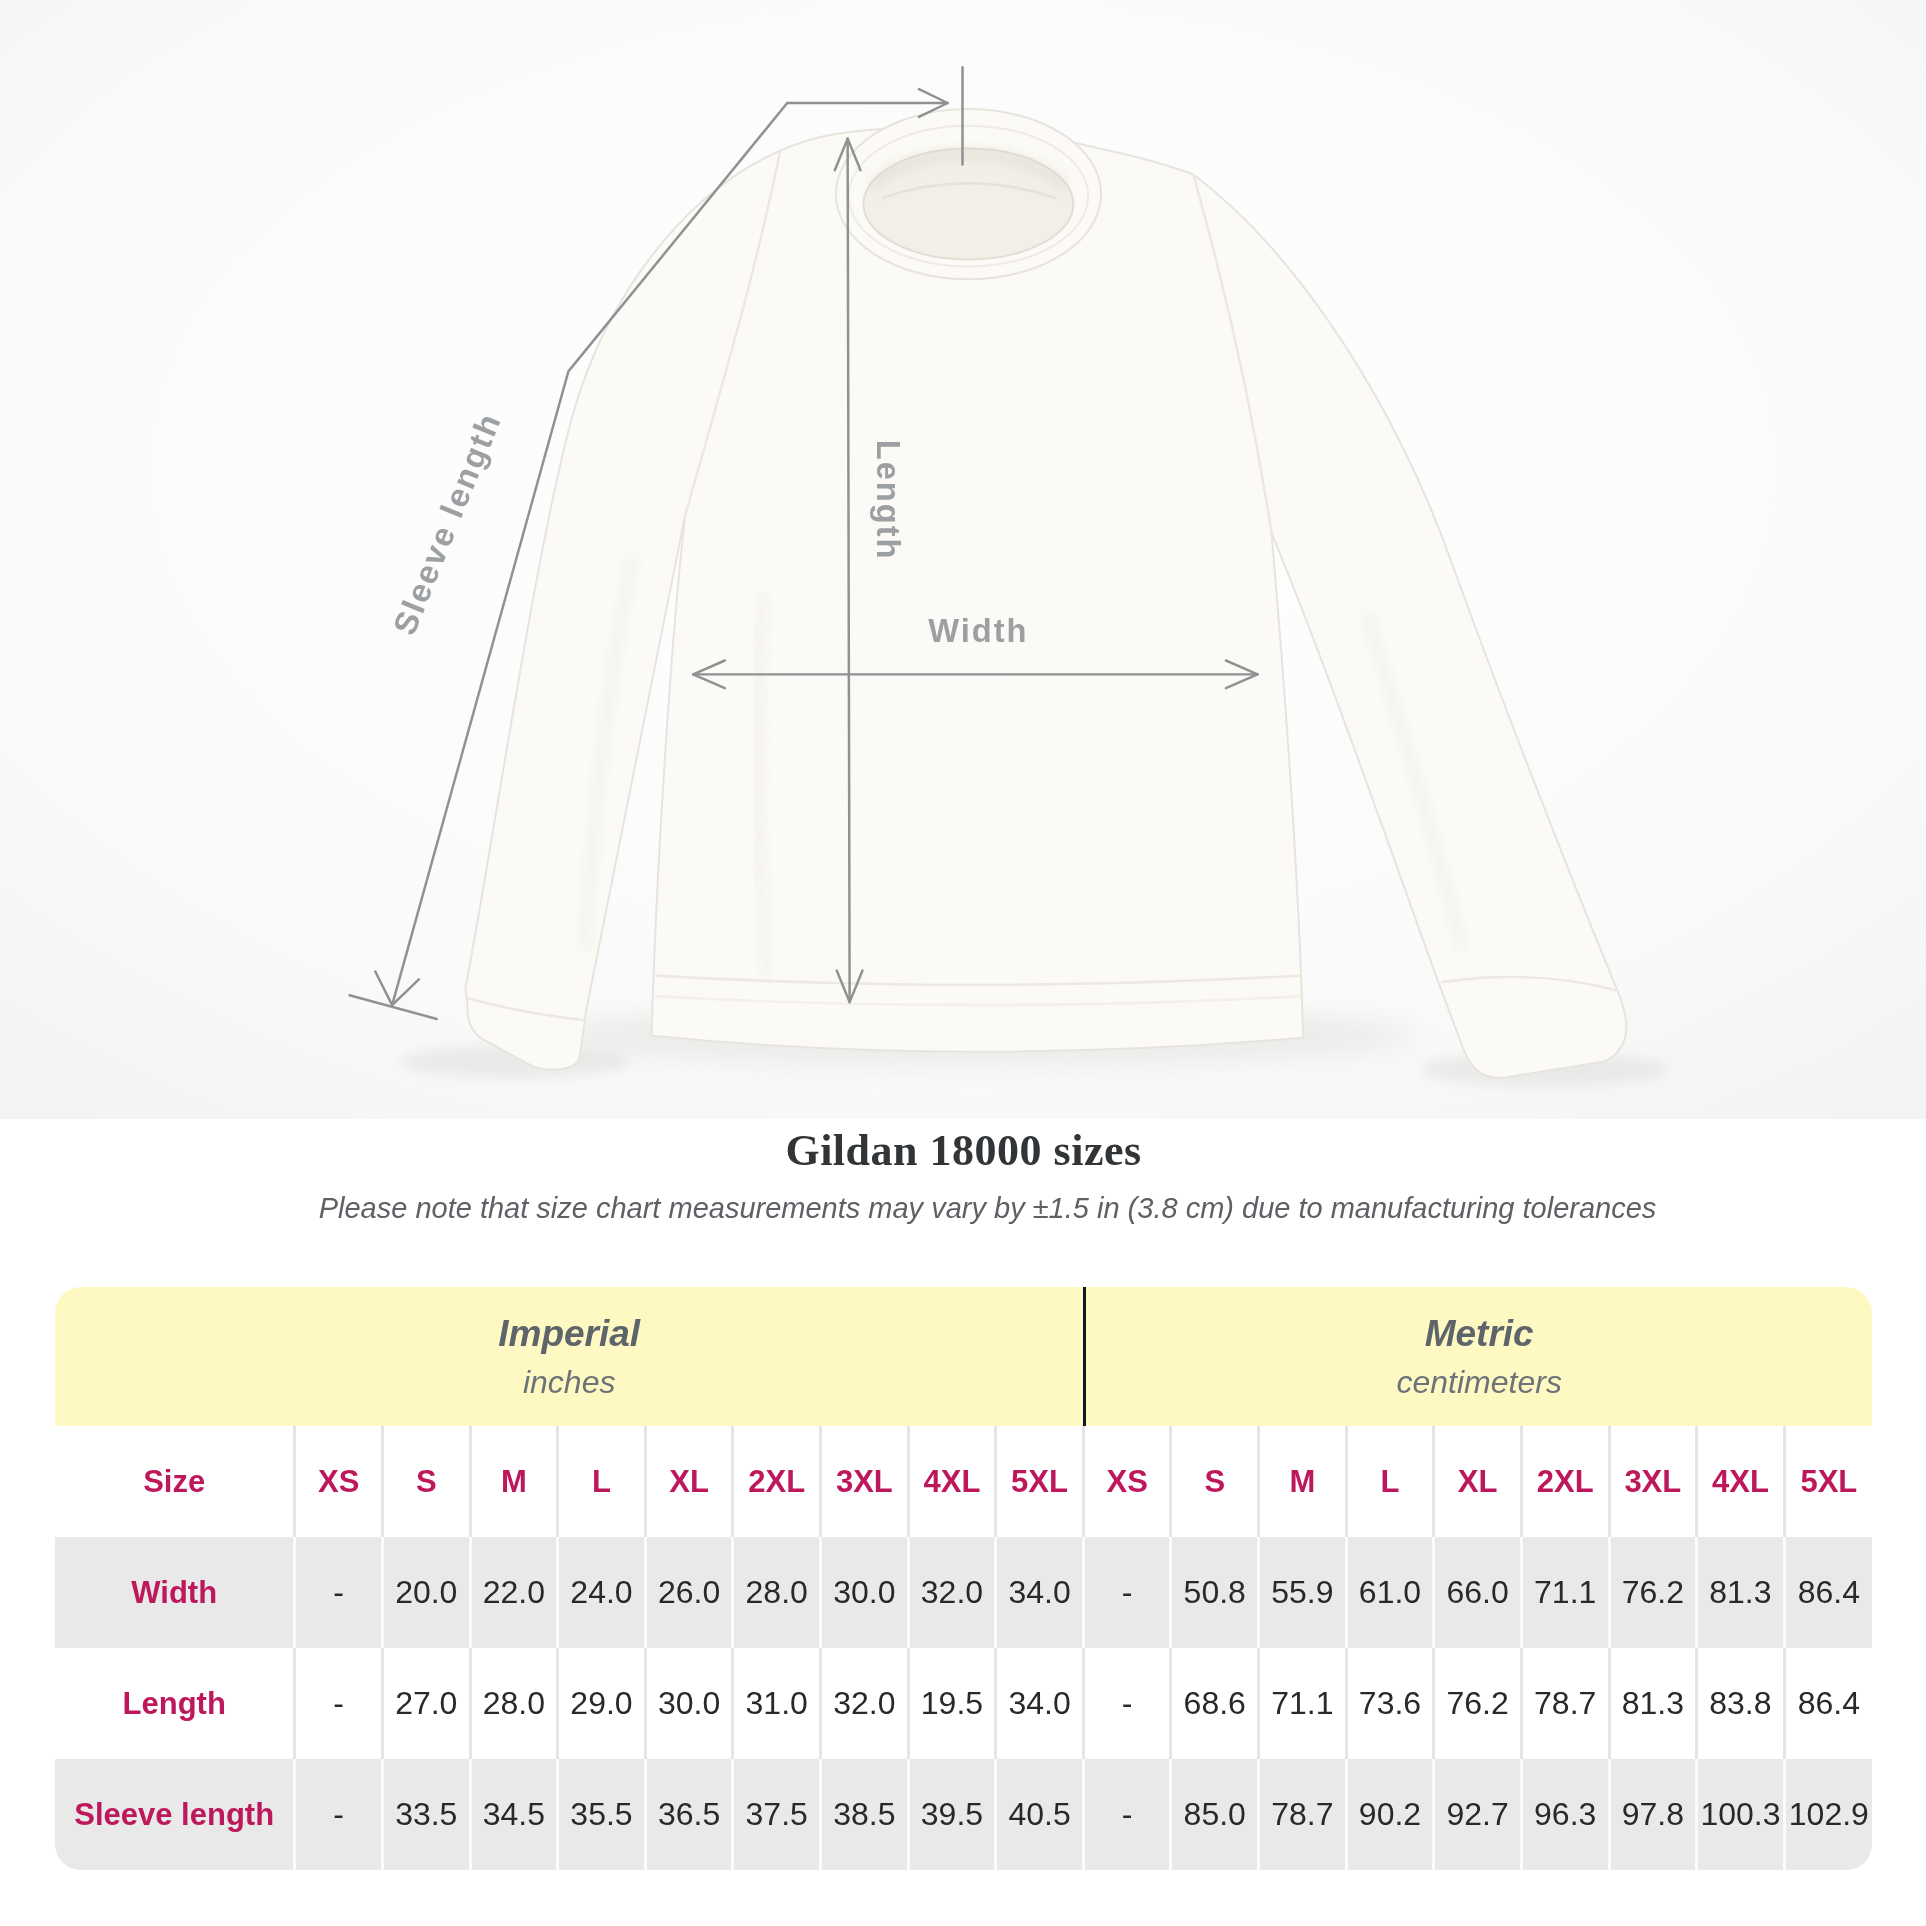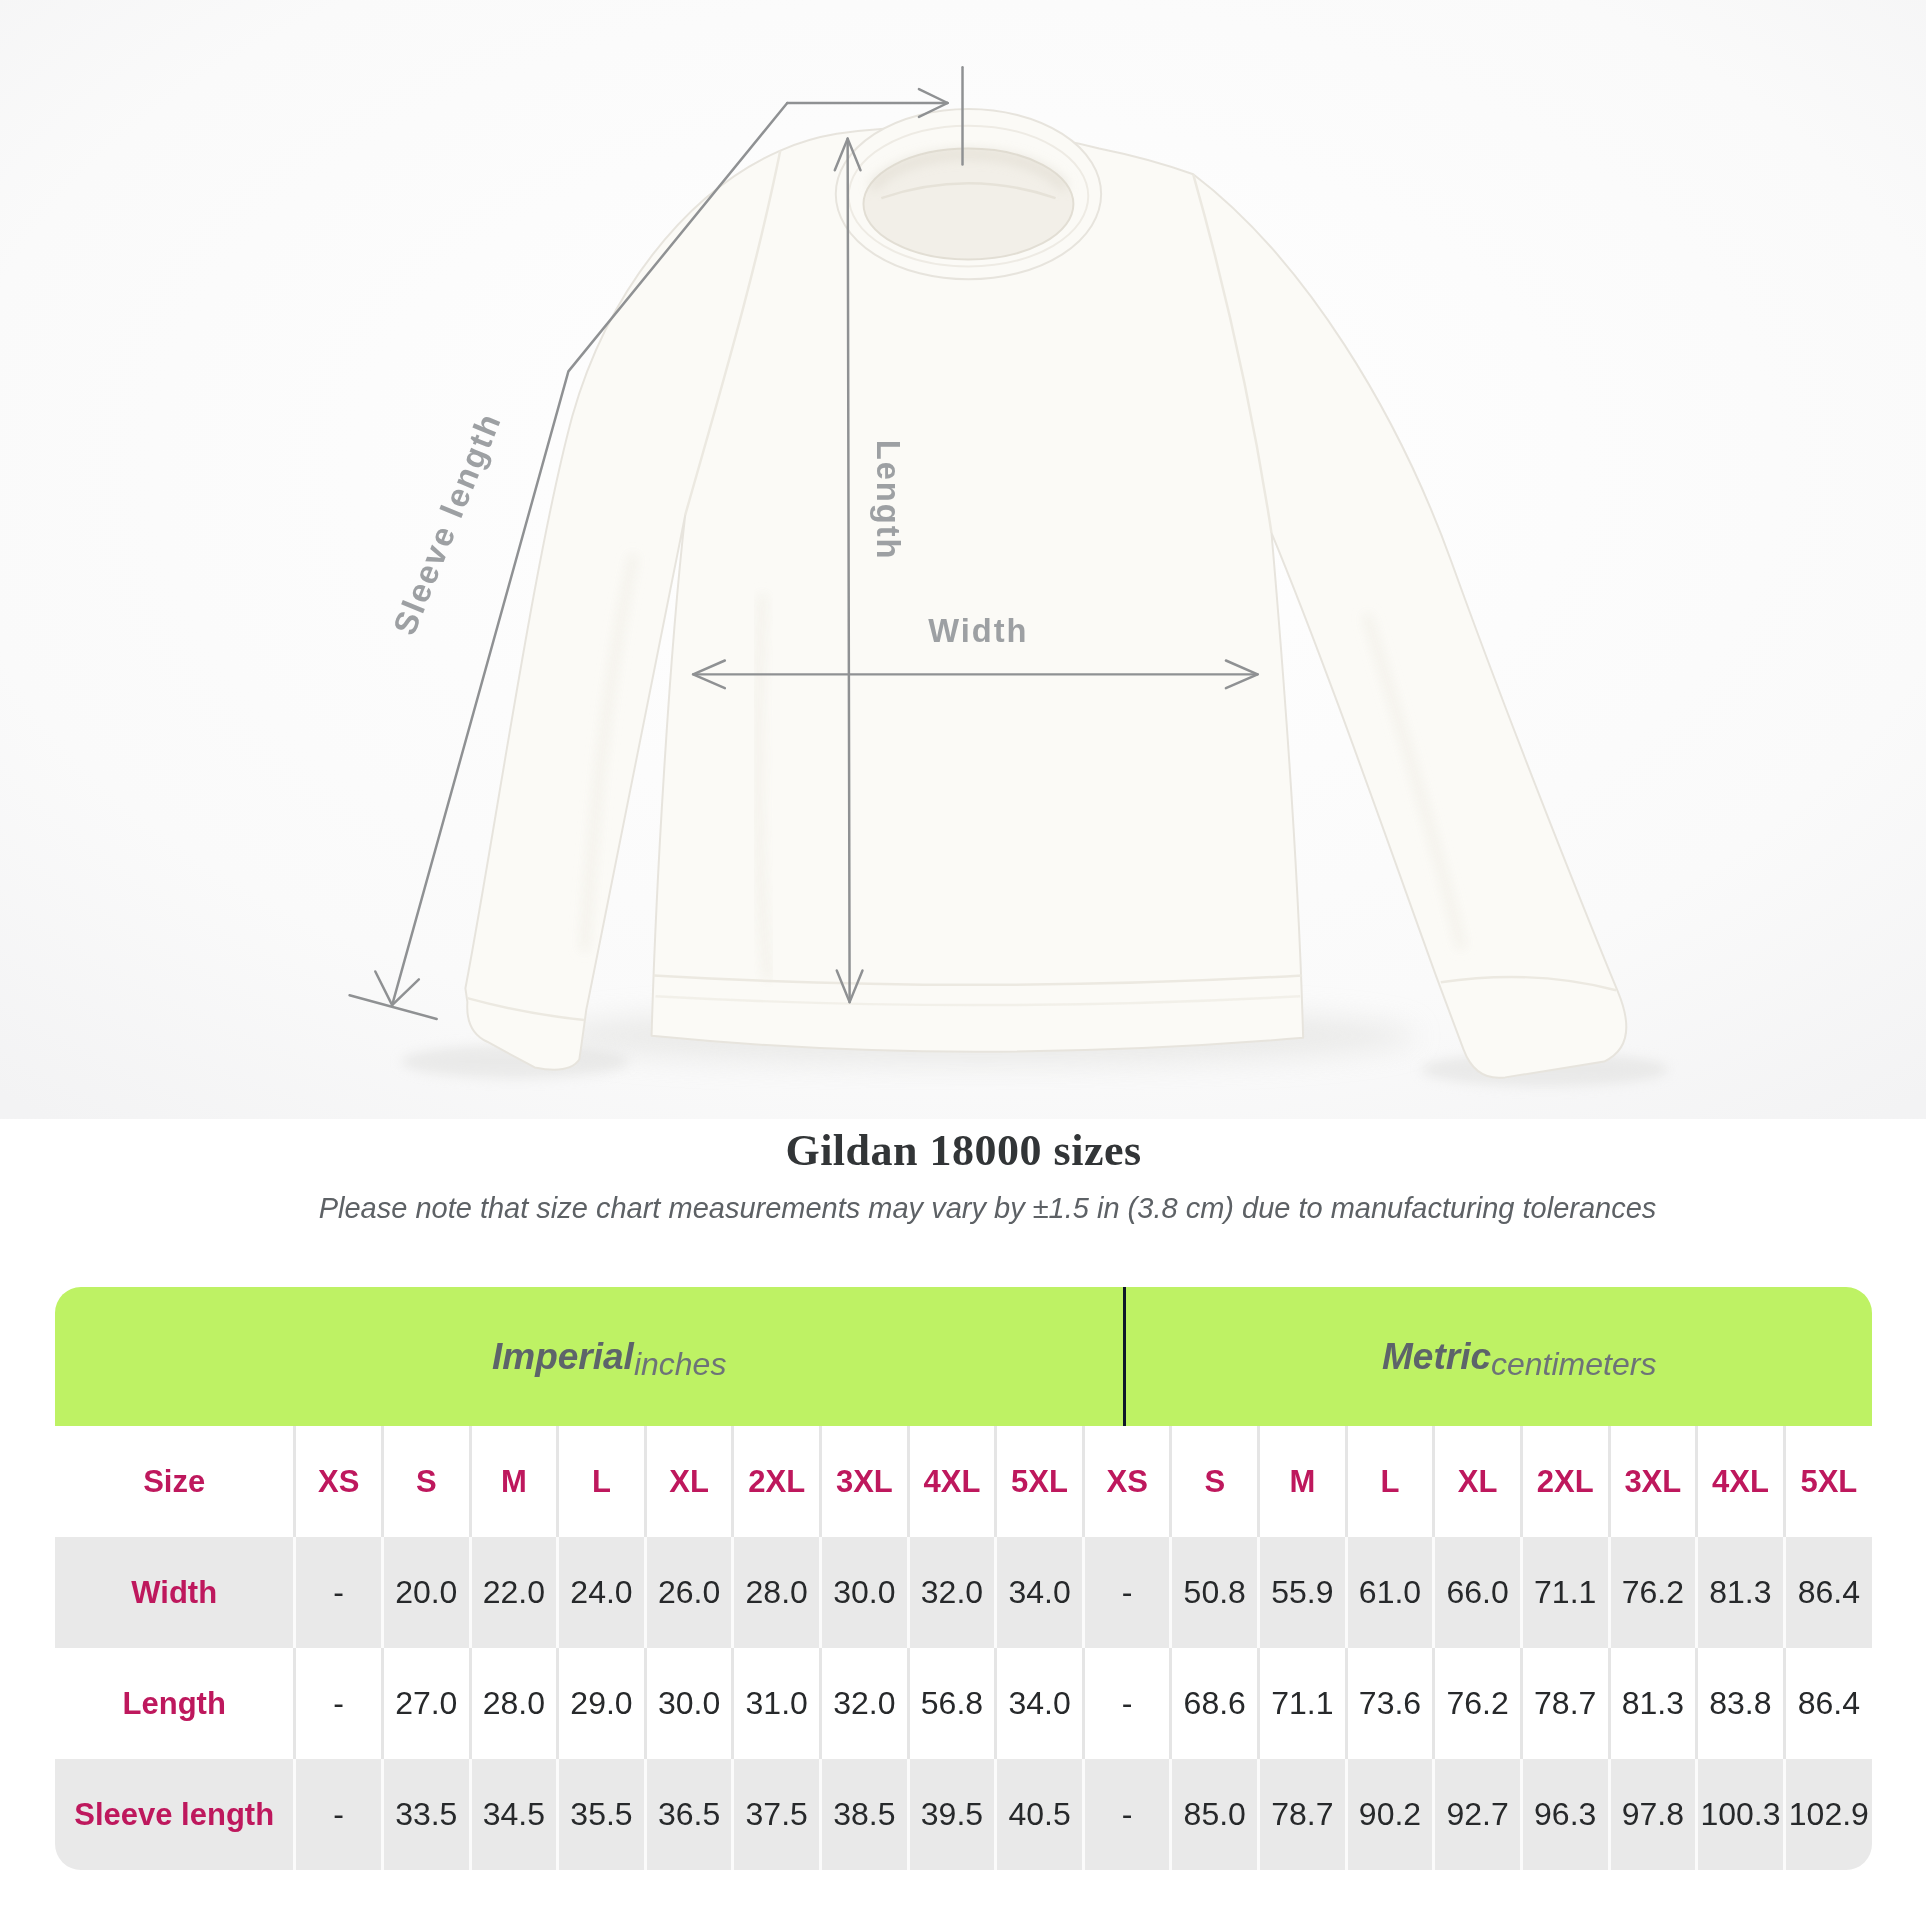--- a/index.html
+++ b/index.html
@@ -14,21 +14,21 @@
   .seam{fill:none;stroke:#ece9e1;stroke-width:2.5;}
   .fold{fill:none;stroke:#f2f0e9;stroke-width:9;opacity:.9;}
 
   
   .title{margin:6px 0 0 0;text-align:center;font-size:44px;font-weight:bold;color:#323537;letter-spacing:0.5px;font-family:Liberation Serif, serif;}
   .subtitle{margin:16px 0 0 0;text-align:center;font-style:italic;font-size:29px;color:#5d6165;padding-left:48px;}
 
   
   .size-card{margin:62px 55px 0 55px;border-radius:26px;overflow:hidden;}
   .unit-band{display:flex;background:transparent;height:139px;}
-  .unit-band .band-seg{background:#bef264;display:flex;flex-direction:row;align-items:center;justify-content:center;padding-left:40px;}
+  .unit-band .band-seg{background:#fef9c3;display:flex;flex-direction:column;align-items:center;justify-content:center;}
   .band-imperial{width:56.6%;}
   .band-metric{flex:1;border-left:3px solid #0f172a;}
   .band-label{font-size:37px;font-weight:bold;font-style:italic;color:#5d646a;line-height:1;}
   .band-sub{font-size:32px;font-style:italic;color:#6d7378;margin-top:14px;line-height:1;text-align:right;}
 
   table.sizes{width:100%;border-collapse:collapse;table-layout:fixed;}
   table.sizes td{height:111px;text-align:center;vertical-align:middle;border-left:3px solid transparent;padding:0;}
   table.sizes td:first-child{border-left:none;}
   tr.row-white td{background:#ffffff;border-left-color:#e5e5e5;}
   tr.row-gray td{background:#e9e9e9;border-left-color:#fbfbfb;}
@@ -218,21 +218,21 @@
 
         <tr class="row-white">
           <td class="rowlab">Length</td>
           <td class="val">-</td>
           <td class="val">27.0</td>
           <td class="val">28.0</td>
           <td class="val">29.0</td>
           <td class="val">30.0</td>
           <td class="val">31.0</td>
           <td class="val">32.0</td>
-          <td class="val">56.8</td>
+          <td class="val">19.5</td>
           <td class="val">34.0</td>
           <td class="val">-</td>
           <td class="val">68.6</td>
           <td class="val">71.1</td>
           <td class="val">73.6</td>
           <td class="val">76.2</td>
           <td class="val">78.7</td>
           <td class="val">81.3</td>
           <td class="val">83.8</td>
           <td class="val">86.4</td>

